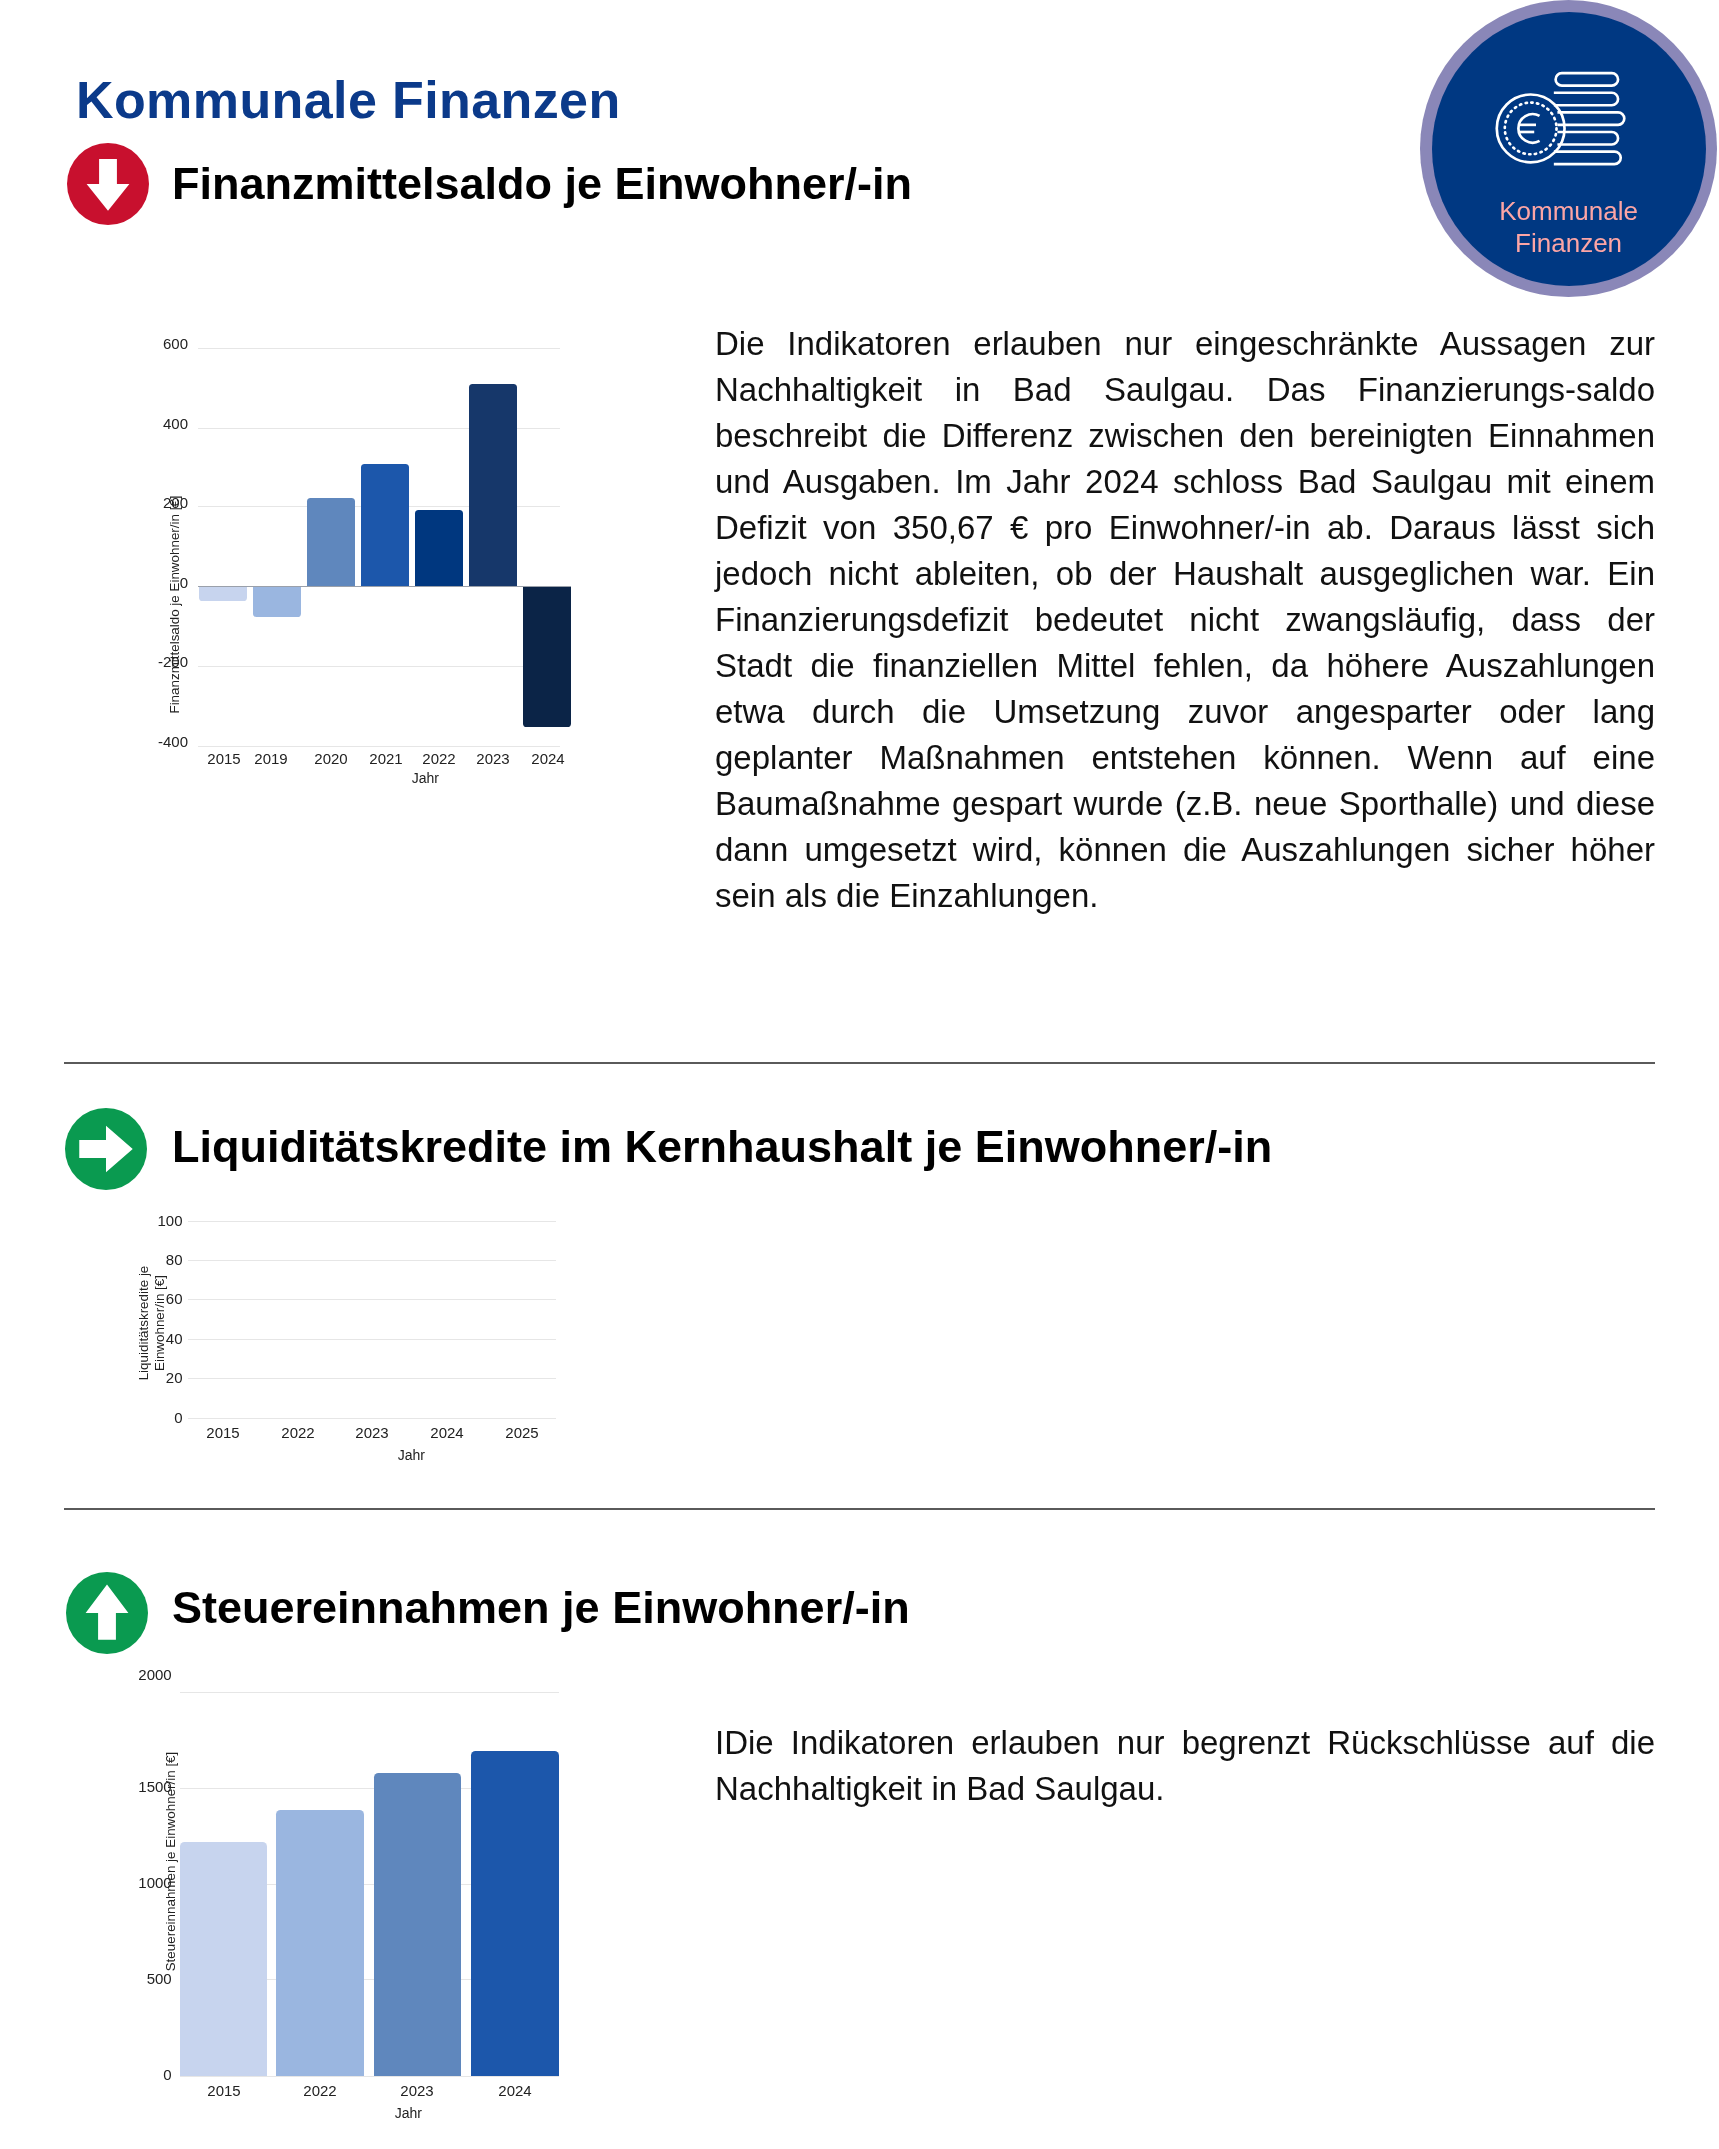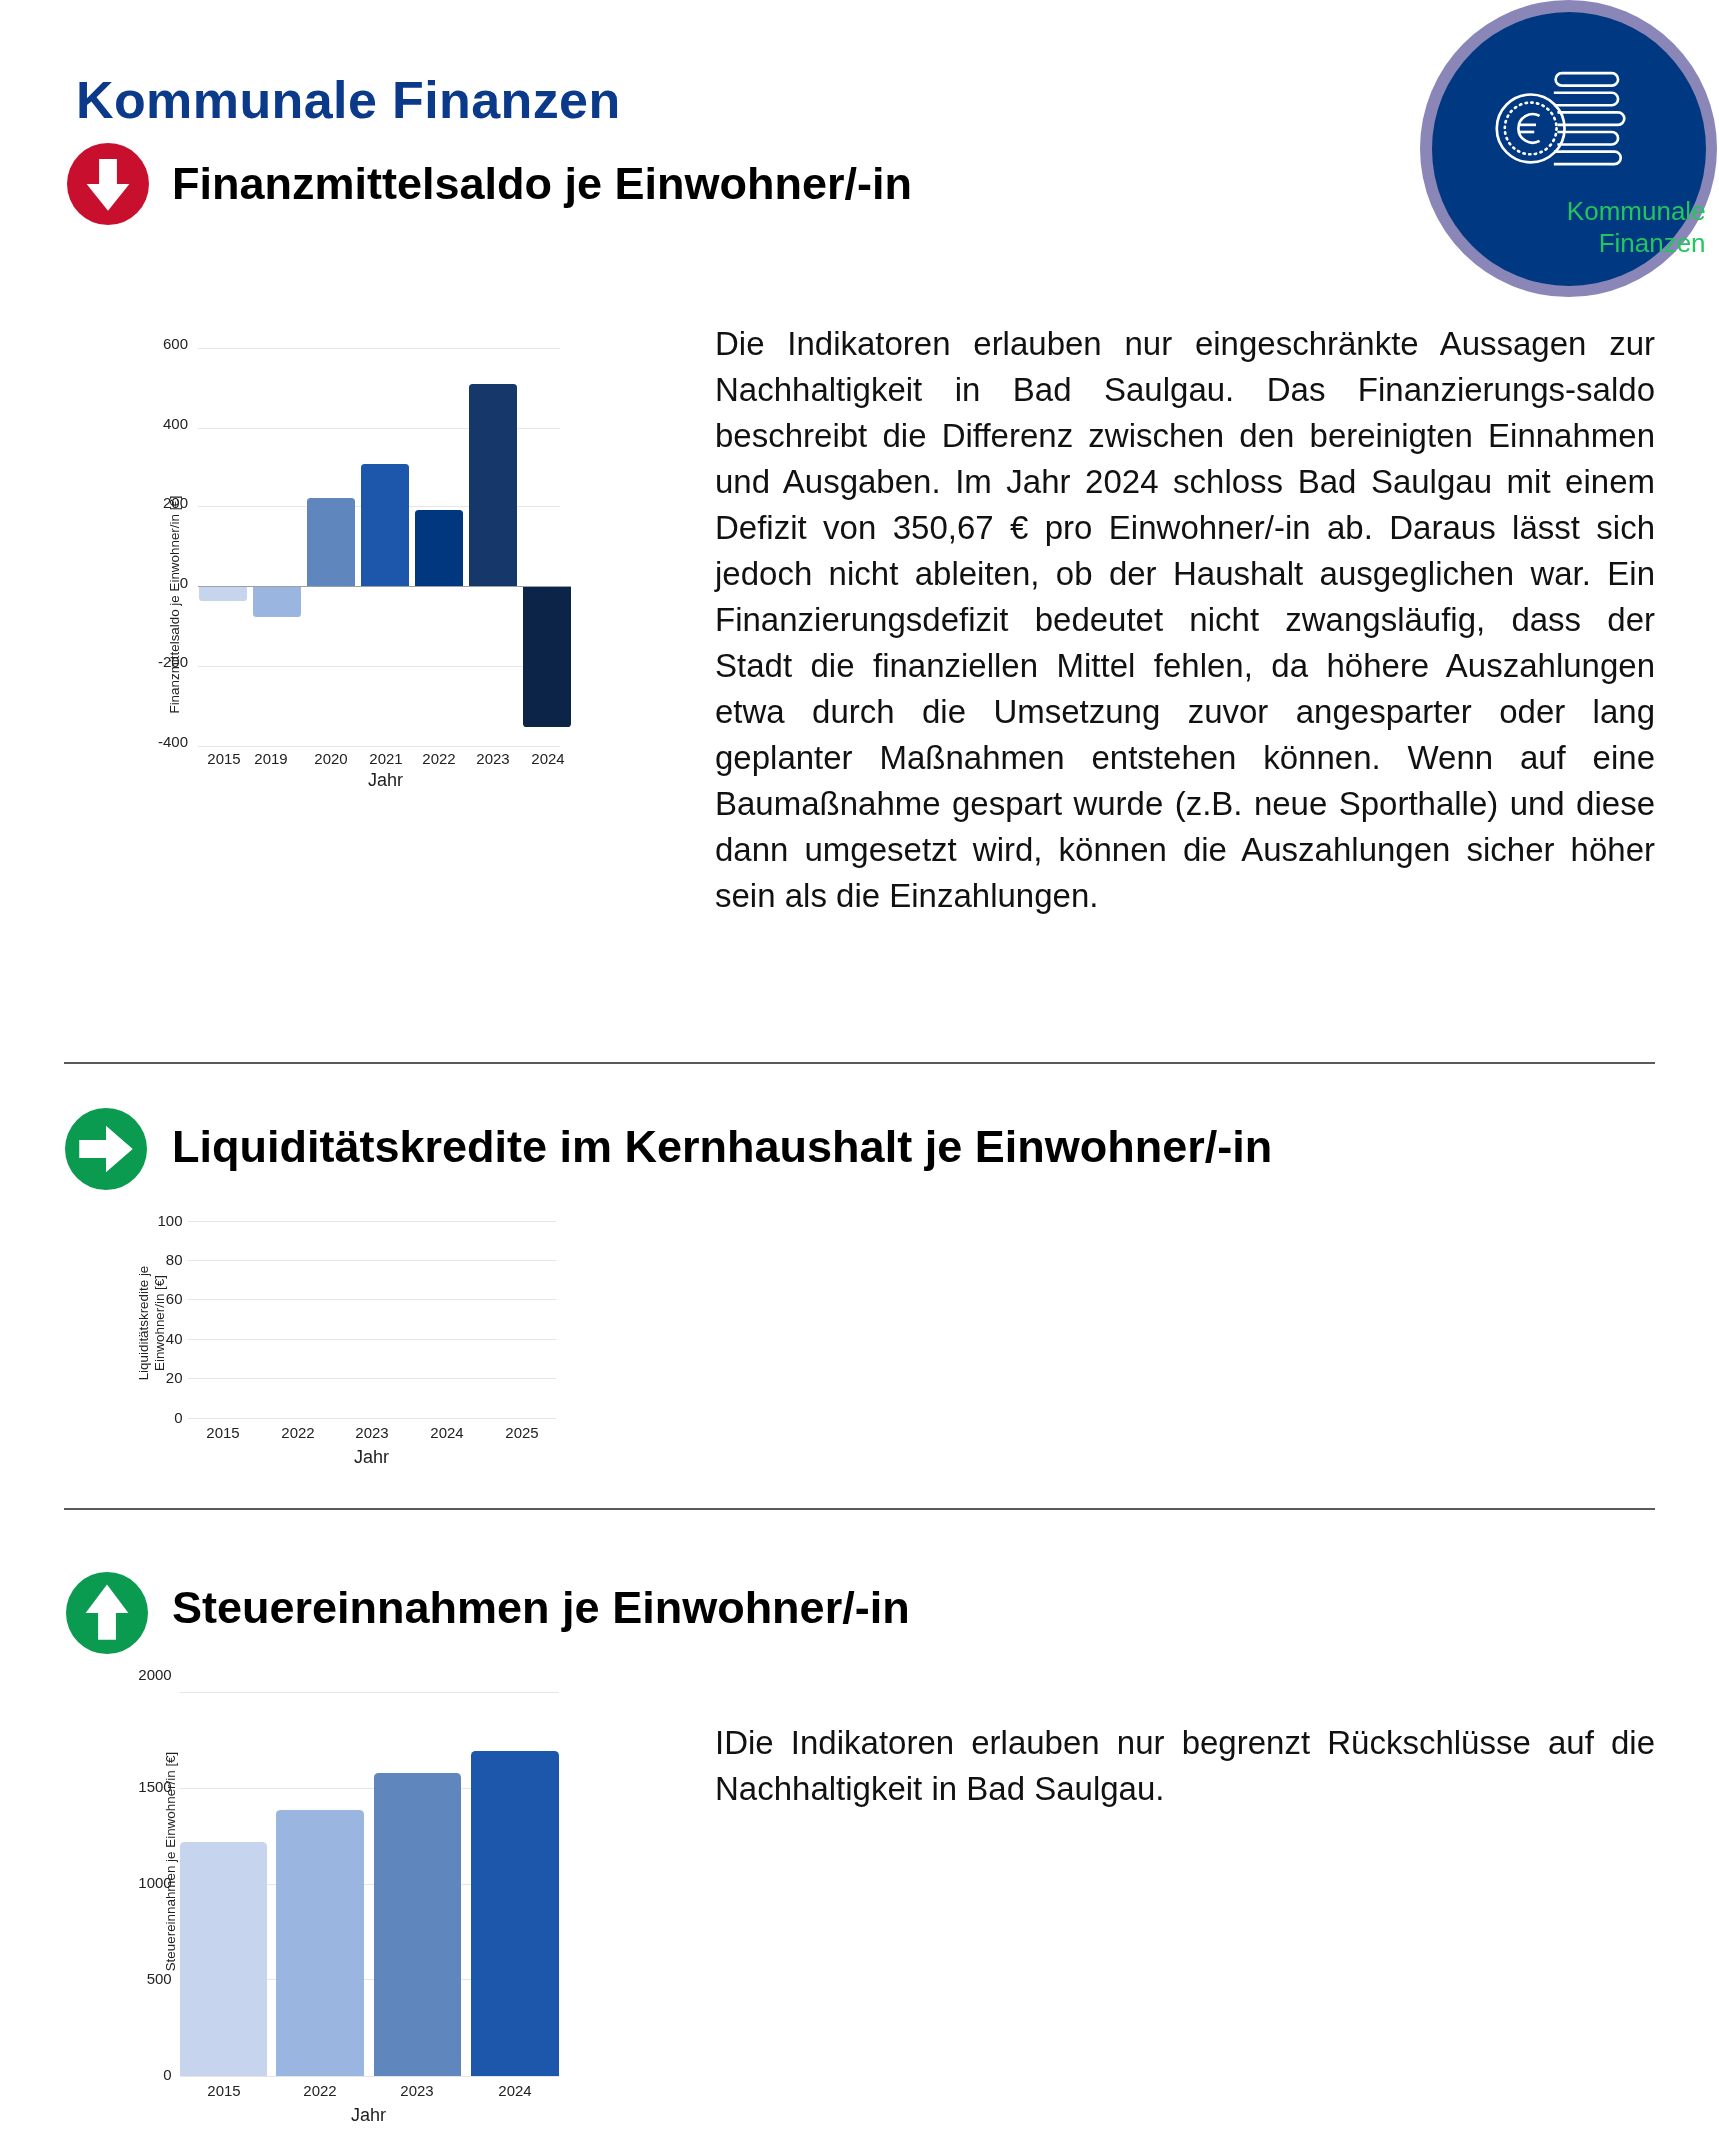--- a/index.html
+++ b/index.html
@@ -4,31 +4,31 @@
 <style>
   html, body { margin:0; padding:0; background:#ffffff; }
   body { width:1720px; height:2149px; position:relative; overflow:hidden; font-family:"Liberation Sans", sans-serif; color:#000; }
   .abs { position:absolute; }
   .page-title { left:76px; top:70px; font-size:52px; font-weight:bold; color:#0b3a8a; letter-spacing:0.4px; }
   .sec-icon { width:82px; height:82px; border-radius:50%; }
   .sec-icon svg { width:82px; height:82px; display:block; }
   .sec-title { font-size:45px; font-weight:bold; color:#000; white-space:nowrap; }
   .badge { left:1420px; top:0px; width:297px; height:297px; border-radius:50%; background:#8a87b8; }
   .badge-inner { position:absolute; left:11.6px; top:11.6px; width:274px; height:274px; border-radius:50%; background:#003882; }
-  .badge-text { position:absolute; left:0; width:100%; text-align:right; color:#22c55e; font-size:26px; line-height:32px; }
+  .badge-text { position:absolute; left:0; width:100%; text-align:center; color:#fca5a5; font-size:26px; line-height:32px; }
   .para { font-size:33px; line-height:46px; text-align:justify; color:#111; }
   .para p { margin:0; }
   .divider { left:64px; width:1591px; height:1.8px; background:#5a5a5a; }
   .chart { position:absolute; }
   .ylab-rot { position:absolute; transform:rotate(-90deg); transform-origin:center; white-space:nowrap; font-size:13.4px; color:#222; text-align:center; }
   .tick { position:absolute; font-size:15px; color:#222; text-align:right; width:54px; }
   .xtick { position:absolute; font-size:15px; color:#222; text-align:center; width:72px; }
   .grid { position:absolute; height:0.9px; background:#e6e6e6; }
   .bar { position:absolute; border-radius:3.6px; }
-  .xlab { position:absolute; font-size:18px; color:#222; text-align:center; width:107px; }
+  .xlab { position:absolute; font-size:14px; color:#222; text-align:right; width:107px; }
 </style>
 </head>
 <body>
 
 <div class="abs page-title">Kommunale Finanzen</div>
 
 <div class="abs badge">
   <div class="badge-inner">
     <svg style="position:absolute;left:61px;top:54px;" width="152" height="107" viewBox="0 0 170 120" fill="none" stroke="#fff" stroke-width="3">
       <rect x="70" y="8" width="70" height="14" rx="7"></rect>

